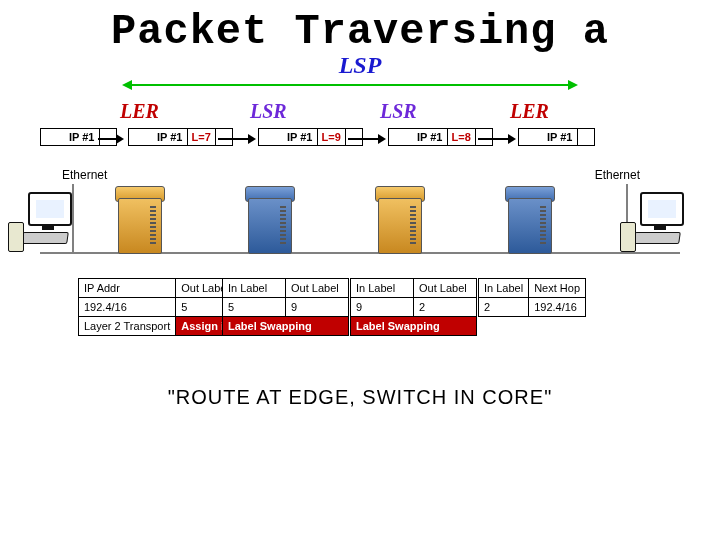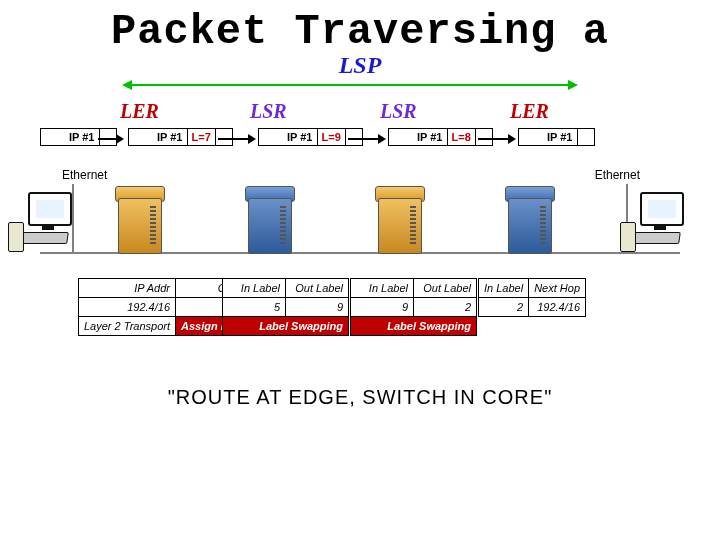--- a/index.html
+++ b/index.html
@@ -214,24 +214,23 @@
   }
   .tbl {
     position: absolute;
     border-collapse: collapse;
     font-size: 11px;
     table-layout: fixed;
   }
   .tbl td {
     border: 1px solid #000;
     padding: 3px 5px;
-    text-align: right;
+    text-align: left;
     line-height: 1.1;
     background: #fff;
-    font-style: italic;
   }
   .tbl td.red {
     background: #c00000;
     color: #fff;
     font-weight: bold;
   }
   .tbl .wide { white-space: nowrap; }
   .tbl.pair td { width: 52px; }
 
   .caption-row {

